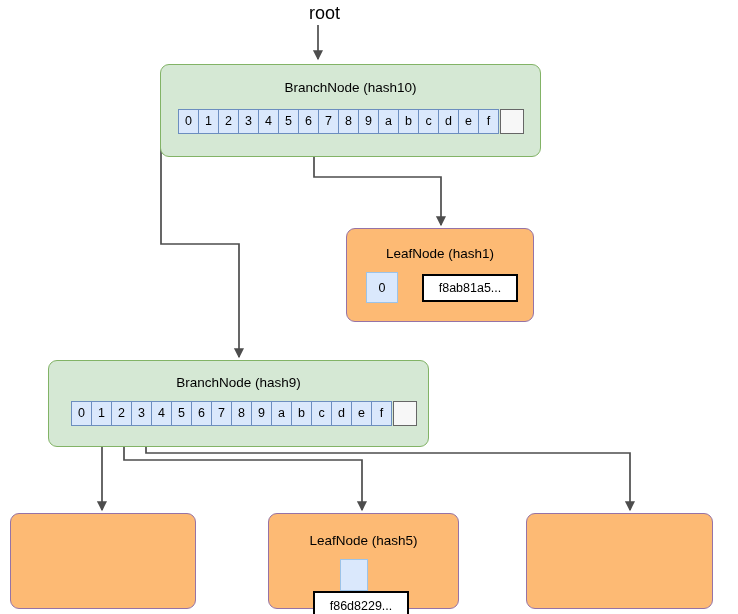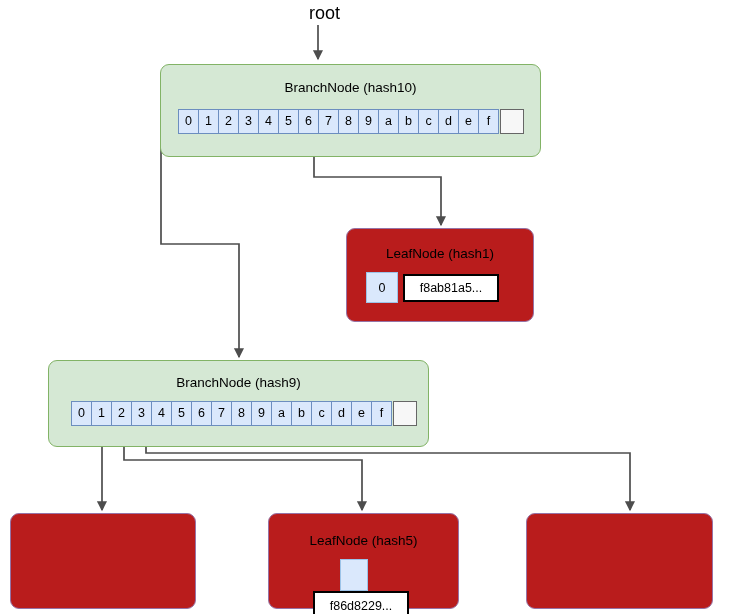--- a/index.html
+++ b/index.html
@@ -43,21 +43,21 @@
   .node {
     position: absolute;
     box-sizing: border-box;
     border-radius: 9px;
   }
   .node.branch {
     background: #d5e8d4;
     border: 1.6px solid #82b366;
   }
   .node.leaf {
-    background: #b91c1c;
+    background: #fdba74;
     border: 1.6px solid #9673a6;
   }
   .node-title {
     position: absolute;
     left: 0;
     right: 0;
     text-align: center;
     font-size: 13.5px;
     color: #000000;
     line-height: 17px;
@@ -164,21 +164,21 @@
       <div class="cell" style="width:21px;">e</div>
       <div class="cell" style="width:21px;">f</div>
       <div class="cell value-slot" style="width:24px;"></div>
     </div>
   </div>
 
   <div class="node leaf" style="left:346px; top:228px; width:188px; height:94px;">
     <div class="node-title" style="top:16px;">LeafNode (hash1)</div>
     <div class="leaf-row" style="left:19px; top:43px;">
       <div class="leaf-key" style="width:32px; height:31px;">0</div>
-      <div class="leaf-hash" style="width:96px; height:28px; margin-left:5px;">f8ab81a5...</div>
+      <div class="leaf-hash" style="width:96px; height:28px; margin-left:24px;">f8ab81a5...</div>
     </div>
   </div>
 
   <div class="node branch" style="left:48px; top:360px; width:381px; height:87px;">
     <div class="node-title" style="top:13px;">BranchNode (hash9)</div>
     <div class="cells" style="left:22px; top:40px; height:25px;">
       <div class="cell" style="width:21px;">0</div>
       <div class="cell" style="width:21px;">1</div>
       <div class="cell" style="width:21px;">2</div>
       <div class="cell" style="width:21px;">3</div>

